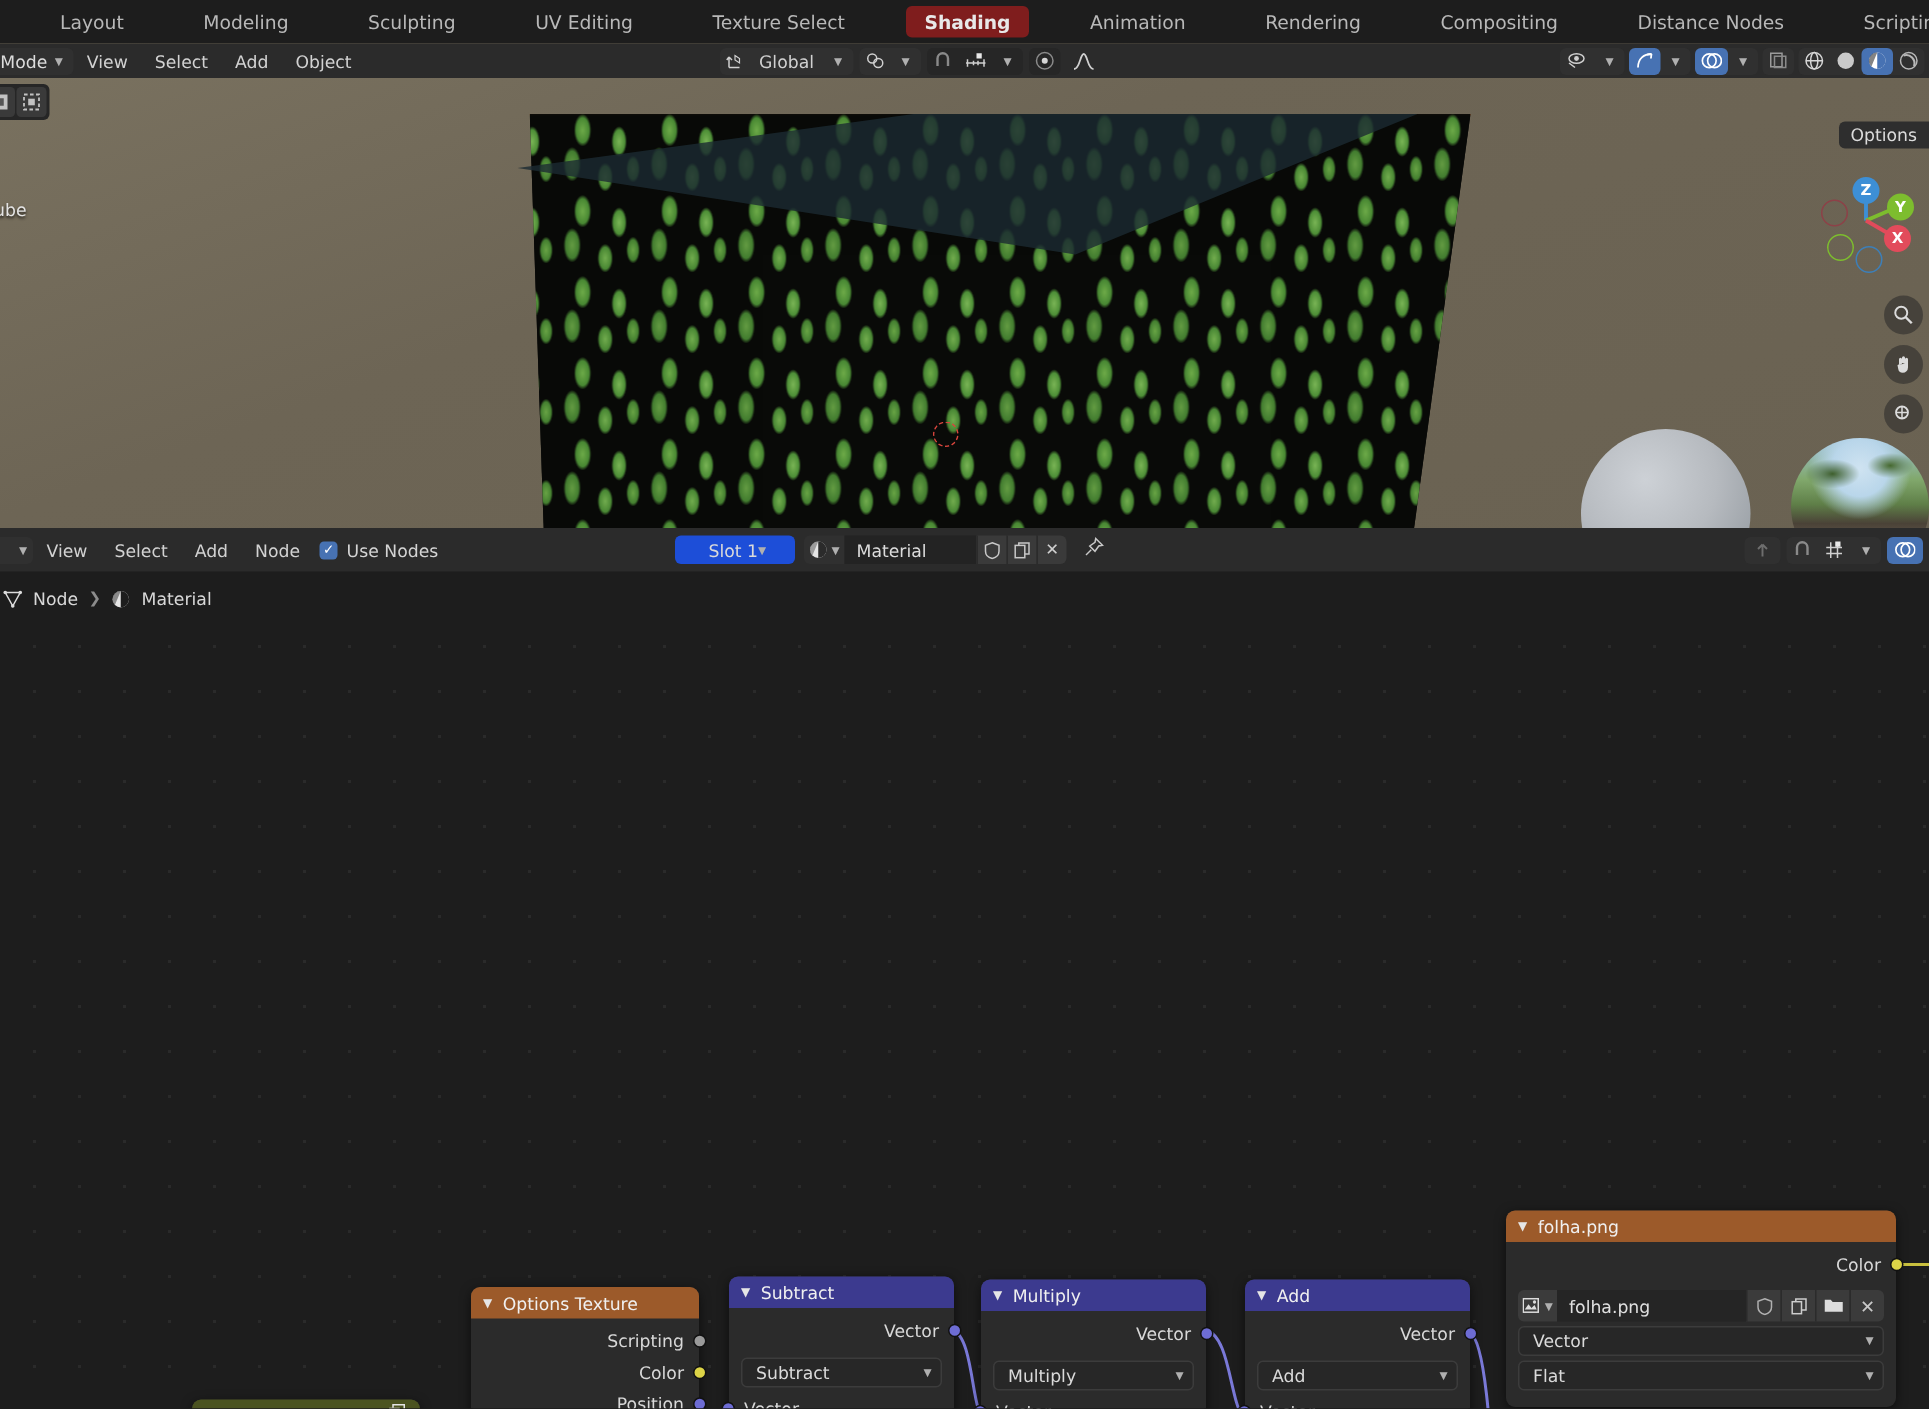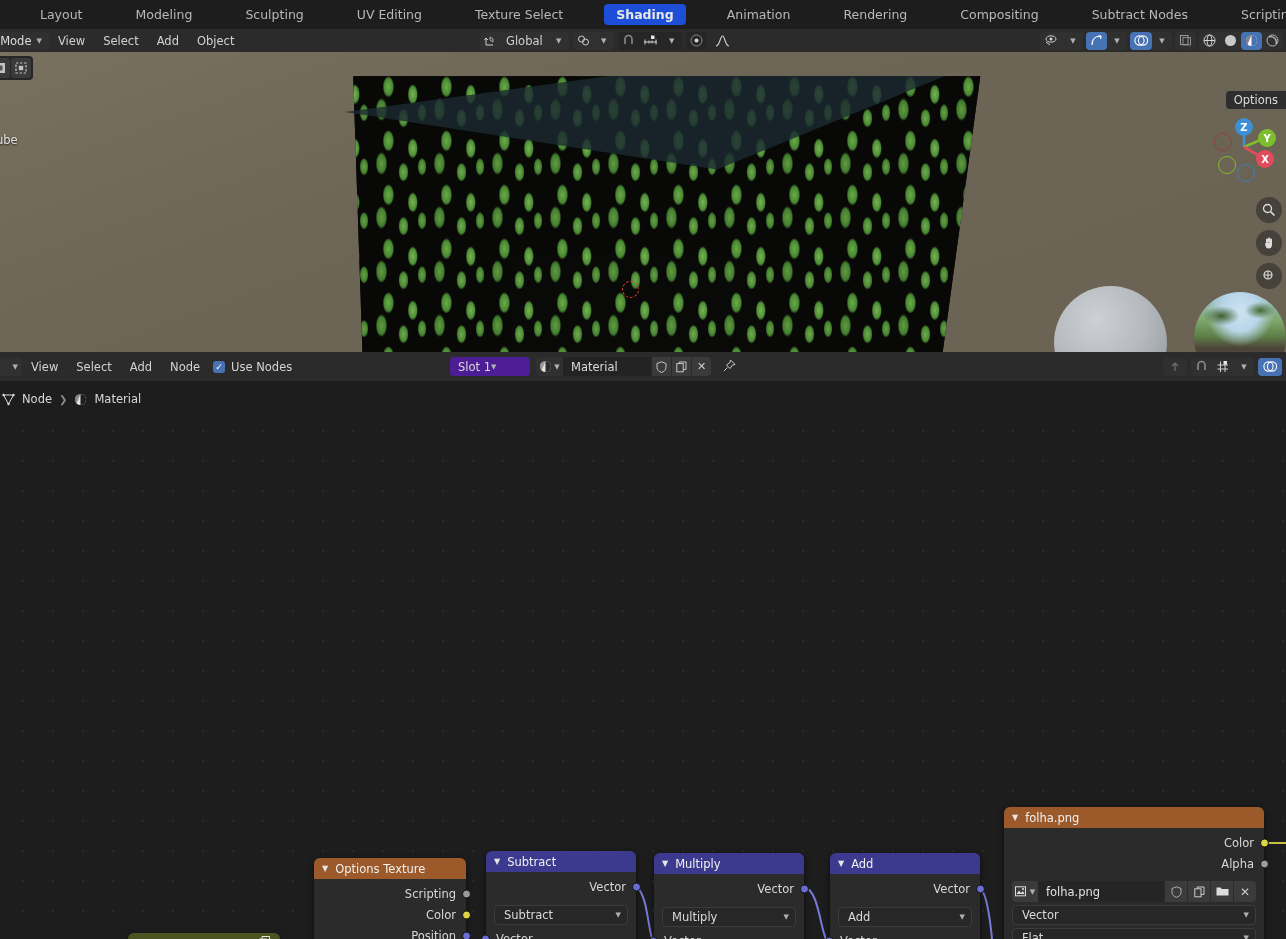--- a/index.html
+++ b/index.html
@@ -15,21 +15,21 @@
   
   .topbar {
     position: absolute; left: 0; top: 0; width: 1286px; height: 29px;
     background: #1d1d1d; display: flex; align-items: center;
   }
   .tab {
     padding: 0 12px; height: 21px; line-height: 21px;
     font-size: 12.5px; color: #b8b8b8; border-radius: 4px;
     margin-right: 1px; white-space: nowrap; cursor: default; margin-left: 28px;
   }
-  .tab.active { background: #1d4ed8; color: #e8e8e8; font-weight: bold; }
+  .tab.active { background: #7f1d1d; color: #e8e8e8; font-weight: bold; }
   .tab.plus { color: #9a9a9a; font-size: 15px; padding: 0 9px; }
 
   
   .viewport {
     position: absolute; left: 0; top: 29px; width: 1286px; height: 323px;
     overflow: hidden;
     background: linear-gradient(160deg, #7a7260 0%, #6d6555 40%, #6a6252 100%);
   }
   .vp-header {
     position: absolute; left: 0; top: 0; width: 1286px; height: 23px;
@@ -112,21 +112,21 @@
     position: absolute; left: -12px; top: 27px; display: flex; gap: 1px;
     background: #262626; border-radius: 4px; padding: 2px; z-index: 20;
   }
   .tool-btn { width: 20px; height: 20px; border-radius: 3px; background: #3a3a3a;
               display:flex; align-items:center; justify-content:center; }
   .vp-objname {
     position: absolute; left: -4px; top: 104px; font-size: 11.5px; color: #e4e4e4; z-index: 20;
     text-shadow: 0 1px 2px rgba(0,0,0,.8);
   }
   .options-badge {
-    position: absolute; right: 0px; top: 62px; background: #2e2e2e;
+    position: absolute; right: 0px; top: 52px; background: #2e2e2e;
     border-radius: 4px 0 0 4px; padding: 2px 8px; font-size: 11.5px; color: #dcdcdc; z-index: 20;
   }
   .navgizmo { position: absolute; right: 8px; top: 84px; width: 68px; height: 68px; z-index: 20; }
   .axisball { position: absolute; width: 18px; height: 18px; border-radius: 50%;
               display:flex; align-items:center; justify-content:center;
               font-size: 10px; font-weight: bold; color:#1b1b1b; }
   .navbtns { position: absolute; right: 4px; top: 168px; display:flex; flex-direction:column; gap:7px; z-index:20;}
   .navbtn { width: 26px; height: 26px; border-radius: 50%; background: rgba(40,40,40,.55);
             display:flex; align-items:center; justify-content:center; color:#d6d6d6; font-size:13px;}
 
@@ -139,22 +139,22 @@
   .sh-editorsel {
     width: 34px; height: 18px; background: #303030; border-radius: 4px; margin-left: -12px;
     display:flex; align-items:center; justify-content:flex-end; padding-right:4px;
   }
   .sh-menu { font-size: 11.5px; color: #d2d2d2; padding: 0 9px; }
   .usenodes { display:flex; align-items:center; gap:6px; font-size: 11.5px; color:#d4d4d4; padding-left: 4px;}
   .cbx { width: 12px; height: 12px; border-radius: 3px; background:#4772b3;
          display:flex;align-items:center;justify-content:center;color:#fff;font-size:9px;font-weight:bold;}
   .sh-hdr-mid { position: absolute; left: 450px; display:flex; align-items:center; gap: 6px; }
   .slotsel {
-    width: 80px; height: 19px; background: #4c1d95; border-radius: 4px;
-    display:flex; align-items:center; justify-content:flex-start;
+    width: 80px; height: 19px; background: #1d4ed8; border-radius: 4px;
+    display:flex; align-items:center; justify-content:center;
     padding: 0 5px 0 8px; font-size: 11.5px; color:#dadada;
   }
   .matfield { display:flex; align-items:center; height: 19px; }
   .matico { width: 27px; background:#303030; border-radius:4px 0 0 4px;
             display:flex;align-items:center;justify-content:center;gap:2px;height:19px;}
   .matname { width: 88px; background:#232323; height:19px; display:flex; align-items:center;
              padding-left:8px; font-size:11.5px; color:#dcdcdc;}
   .matbtn { width: 20px; height:19px; background:#3a3a3a; display:flex;align-items:center;
             justify-content:center; color:#cfcfcf; font-size:11px; border-left:1px solid #2b2b2b;}
   .matbtn:last-child { border-radius: 0 4px 4px 0; }
@@ -218,21 +218,21 @@
   <div class="topbar">
     <div class="tab">Layout</div>
     <div class="tab">Modeling</div>
     <div class="tab">Sculpting</div>
     <div class="tab">UV Editing</div>
     <div class="tab">Texture Select</div>
     <div class="tab active">Shading</div>
     <div class="tab">Animation</div>
     <div class="tab">Rendering</div>
     <div class="tab">Compositing</div>
-    <div class="tab">Subtract Nodes</div>
+    <div class="tab">Distance Nodes</div>
     <div class="tab">Scripting</div>
     <div class="tab plus">+</div>
   </div>
 
   <div class="viewport">
 
     <div class="cube-wrap">
       <div class="cube-shape">
         <div class="leaf-field"></div>
       </div>
@@ -652,24 +652,20 @@
       <div class="node" style="left:1004px; top:397px; width:260px;">
         <div class="node-hdr" style="background:#9c5a2a;">
           <span class="hdr-chev">▼</span>
           <span>folha.png</span>
         </div>
         <div class="node-body">
           <div class="sockrow">
             <span class="sock out s-yellow"></span>
             <span class="out-label">Color</span>
           </div>
-          <div class="sockrow">
-            <span class="sock out s-gray"></span>
-            <span class="out-label">Alpha</span>
-          </div>
           <div class="idfield" style="margin-top:7px;">
             <div class="idico">
               <svg width="13" height="12" viewBox="0 0 13 12">
                   <rect x="0.5" y="0.8" width="10" height="9" stroke="#dcdcdc" stroke-width="1" fill="none"></rect>
                   <path d="M1.5 8 L4 4.5 L6 7 L8 5 L9.5 8 Z" fill="#dcdcdc"></path>
                   <circle cx="8" cy="3" r="1.1" fill="#dcdcdc"></circle>
                 </svg>
               <span class="chev">▼</span>
             </div>
             <div class="idname">folha.png</div>

